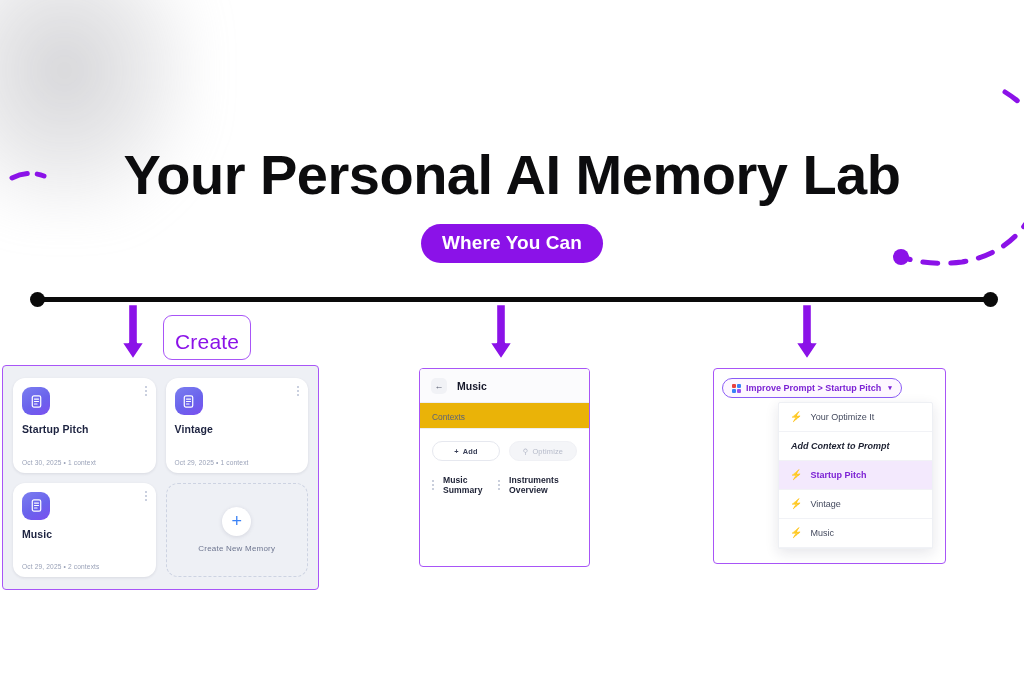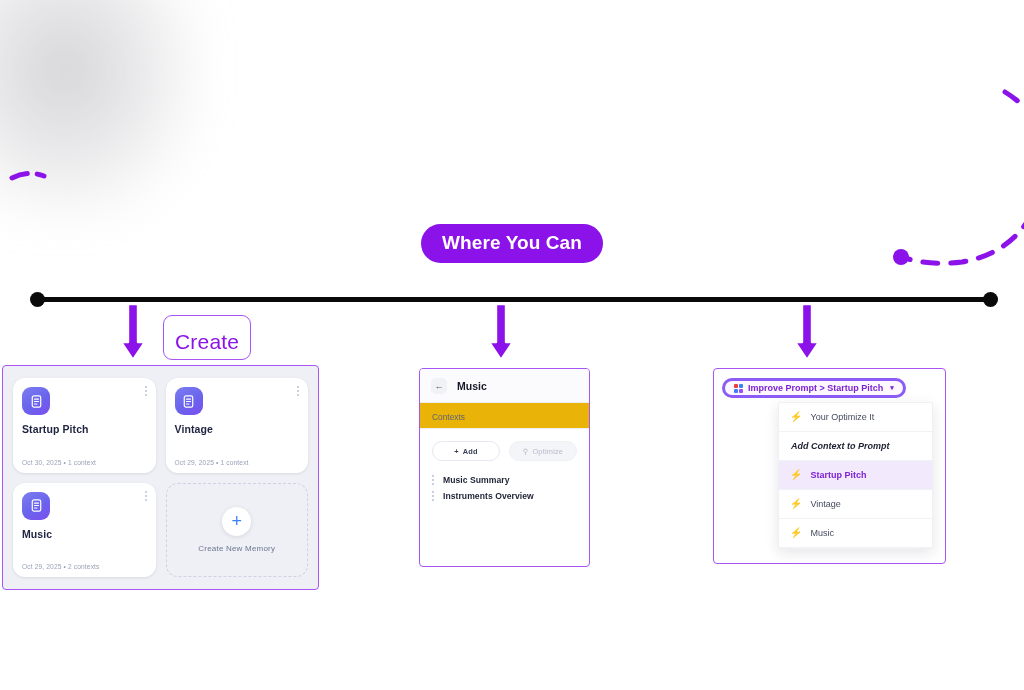--- a/index.html
+++ b/index.html
@@ -136,37 +136,37 @@
     background: #eab308; border-bottom: 1px solid #eceef3;
   }
   .p2-btnrow { display: flex; gap: 9px; padding: 12px 12px 0; }
   .pill {
     flex: 1; height: 20px; border-radius: 999px;
     display: flex; align-items: center; justify-content: center; gap: 4px;
     font-size: 7.4px; letter-spacing: .2px;
   }
   .pill.add { background: #fff; border: 1px solid #e6e8ef; color: #3a4058; font-weight: 600; }
   .pill.discover { background: #f4f5f8; border: 1px solid #f0f1f5; color: #b5bac9; }
-  .ctx-list { padding: 14px 12px 0; display: flex; flex-direction: column; gap: 6px; }
+  .ctx-list { padding: 14px 12px 0; display: flex; flex-direction: row; gap: 6px; }
   .ctx-item { display: flex; align-items: center; gap: 9px; }
   .drag { display: flex; flex-direction: column; gap: 2px; }
   .drag i { width: 2px; height: 2px; border-radius: 50%; background: #b9bfd0; display: block; }
   .ctx-label { font-size: 8.6px; font-weight: 700; color: #1d2135; letter-spacing: .05px; }
 
   
   .panel3 {
     position: absolute; left: 713px; top: 368px; width: 233px; height: 196px;
     border: 1.6px solid #a855f7; border-radius: 4px;
     background: #ffffff;
   }
   .prompt-chip {
     position: absolute; left: 8px; top: 9px; height: 20px;
     display: flex; align-items: center; gap: 5px;
     padding: 0 9px; border-radius: 999px;
-    background: #fdf7ff; border: 3px solid #8b5cf6;
+    background: #fdf7ff; border: 1px solid #8b5cf6;
     color: #7c22d4; font-size: 9px; font-weight: 700; white-space: nowrap;
   }
   .chip-ico { display: grid; grid-template-columns: 4px 4px; gap: 1px; }
   .chip-ico i { width: 4px; height: 4px; border-radius: 1px; display: block; }
   .chev { font-size: 7px; margin-left: 2px; color: #7c22d4; }
 
   .menu {
     position: absolute; left: 64px; top: 33px; width: 155px;
     background: #fff; border: 1px solid #eef0f4;
     box-shadow: 0 4px 14px rgba(25,25,60,.11);
@@ -192,20 +192,21 @@
 <div id="stage">
 
   <div class="blob"></div>
 
   <svg class="deco-svg" viewBox="0 0 1024 690">
     <path d="M12 178 Q28 170 44 176" stroke="#8b12e8" stroke-width="5" fill="none" stroke-dasharray="16 10" stroke-linecap="round"></path>
     <path d="M1005 92 Q1063 128 1040 196 Q1020 252 962 262 Q930 266 905 258" stroke="#8b12e8" stroke-width="5" fill="none" stroke-dasharray="15 13" stroke-linecap="round"></path>
     <circle cx="901" cy="257" r="8" fill="#8b12e8"></circle>
   </svg>
 
+  <div class="title">Your Personal AI Memory Lab</div>
   <div class="badge">Where You Can</div>
 
   <div class="tl-line"></div>
   <div class="tl-dot l"></div>
   <div class="tl-dot r"></div>
 
   <svg class="arrow a1" width="30" height="62" viewBox="0 0 30 62">
     <path d="M10 2 L20 2 L20 40 L27 40 L15 58 L3 40 L10 40 Z" fill="#8b12e8" stroke="#ffffff" stroke-width="2.4" stroke-linejoin="round"></path>
   </svg>
   <svg class="arrow a2" width="30" height="62" viewBox="0 0 30 62">

